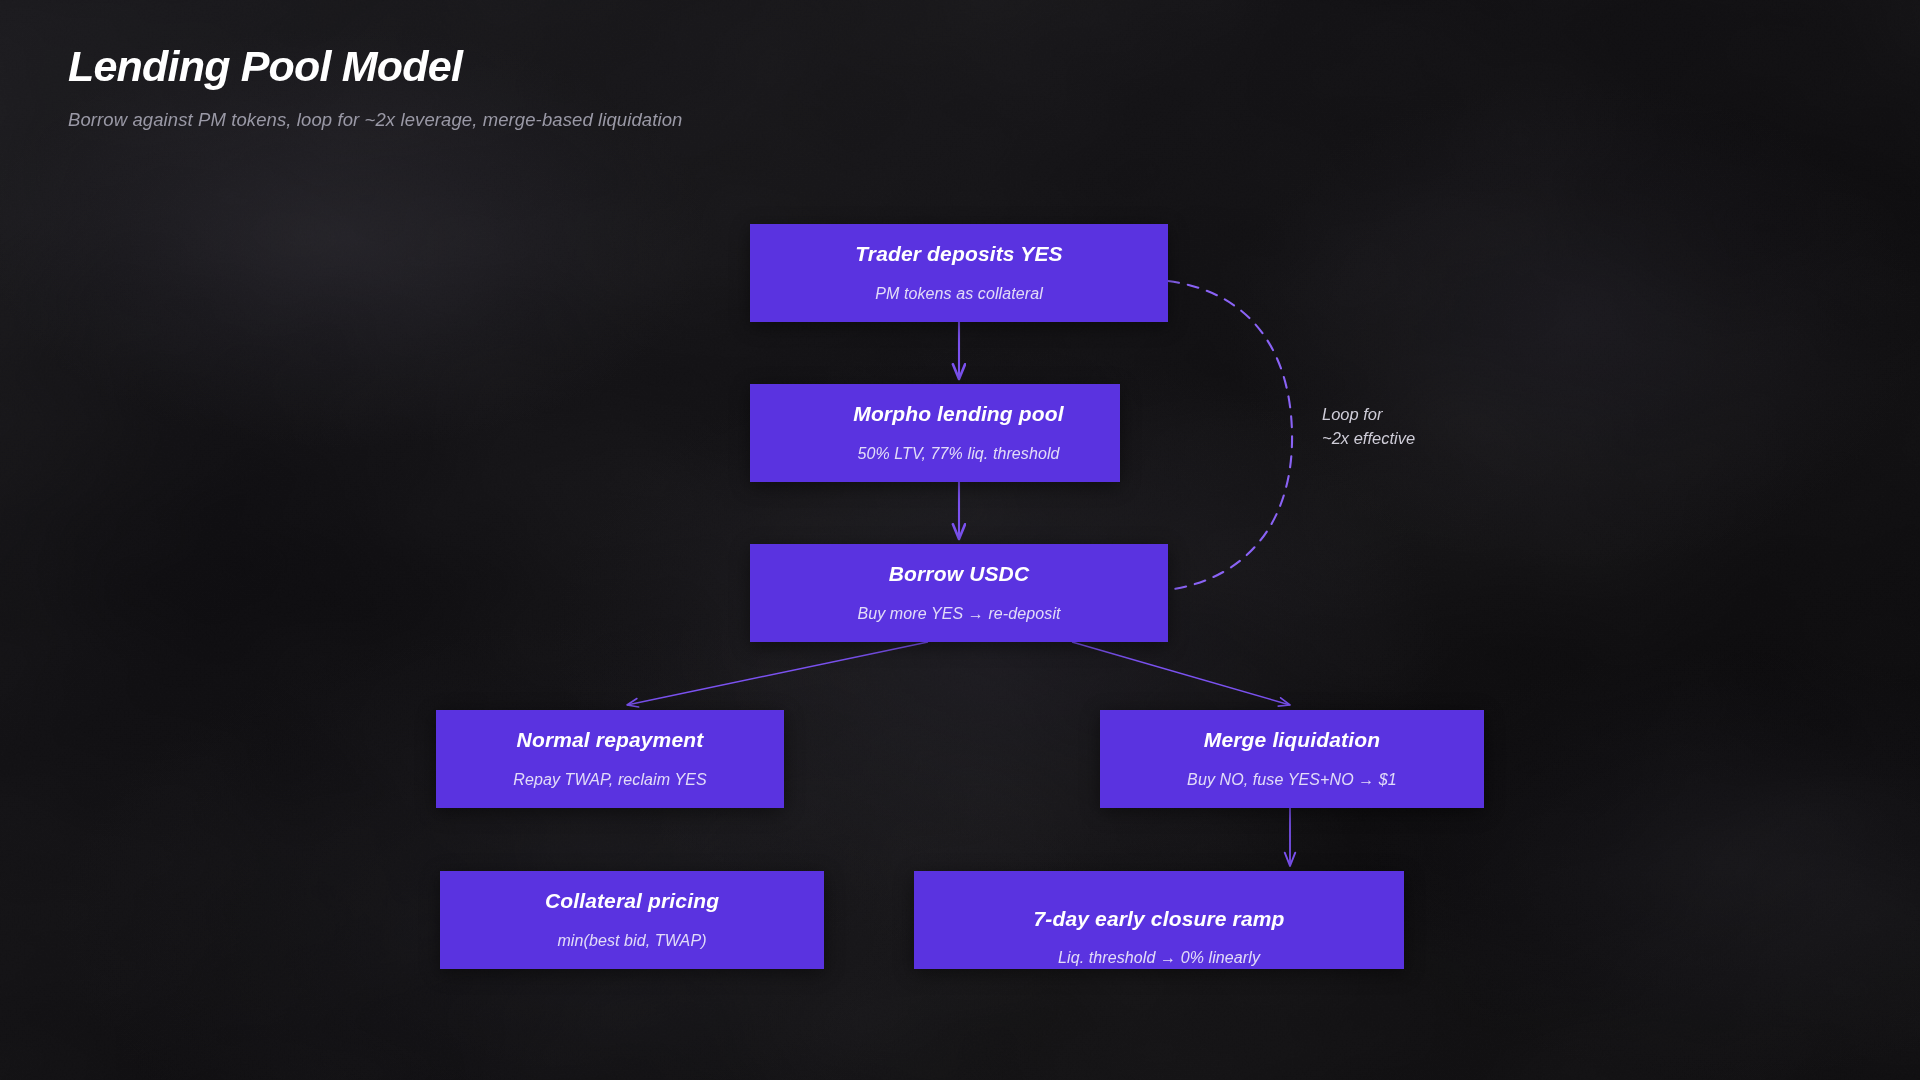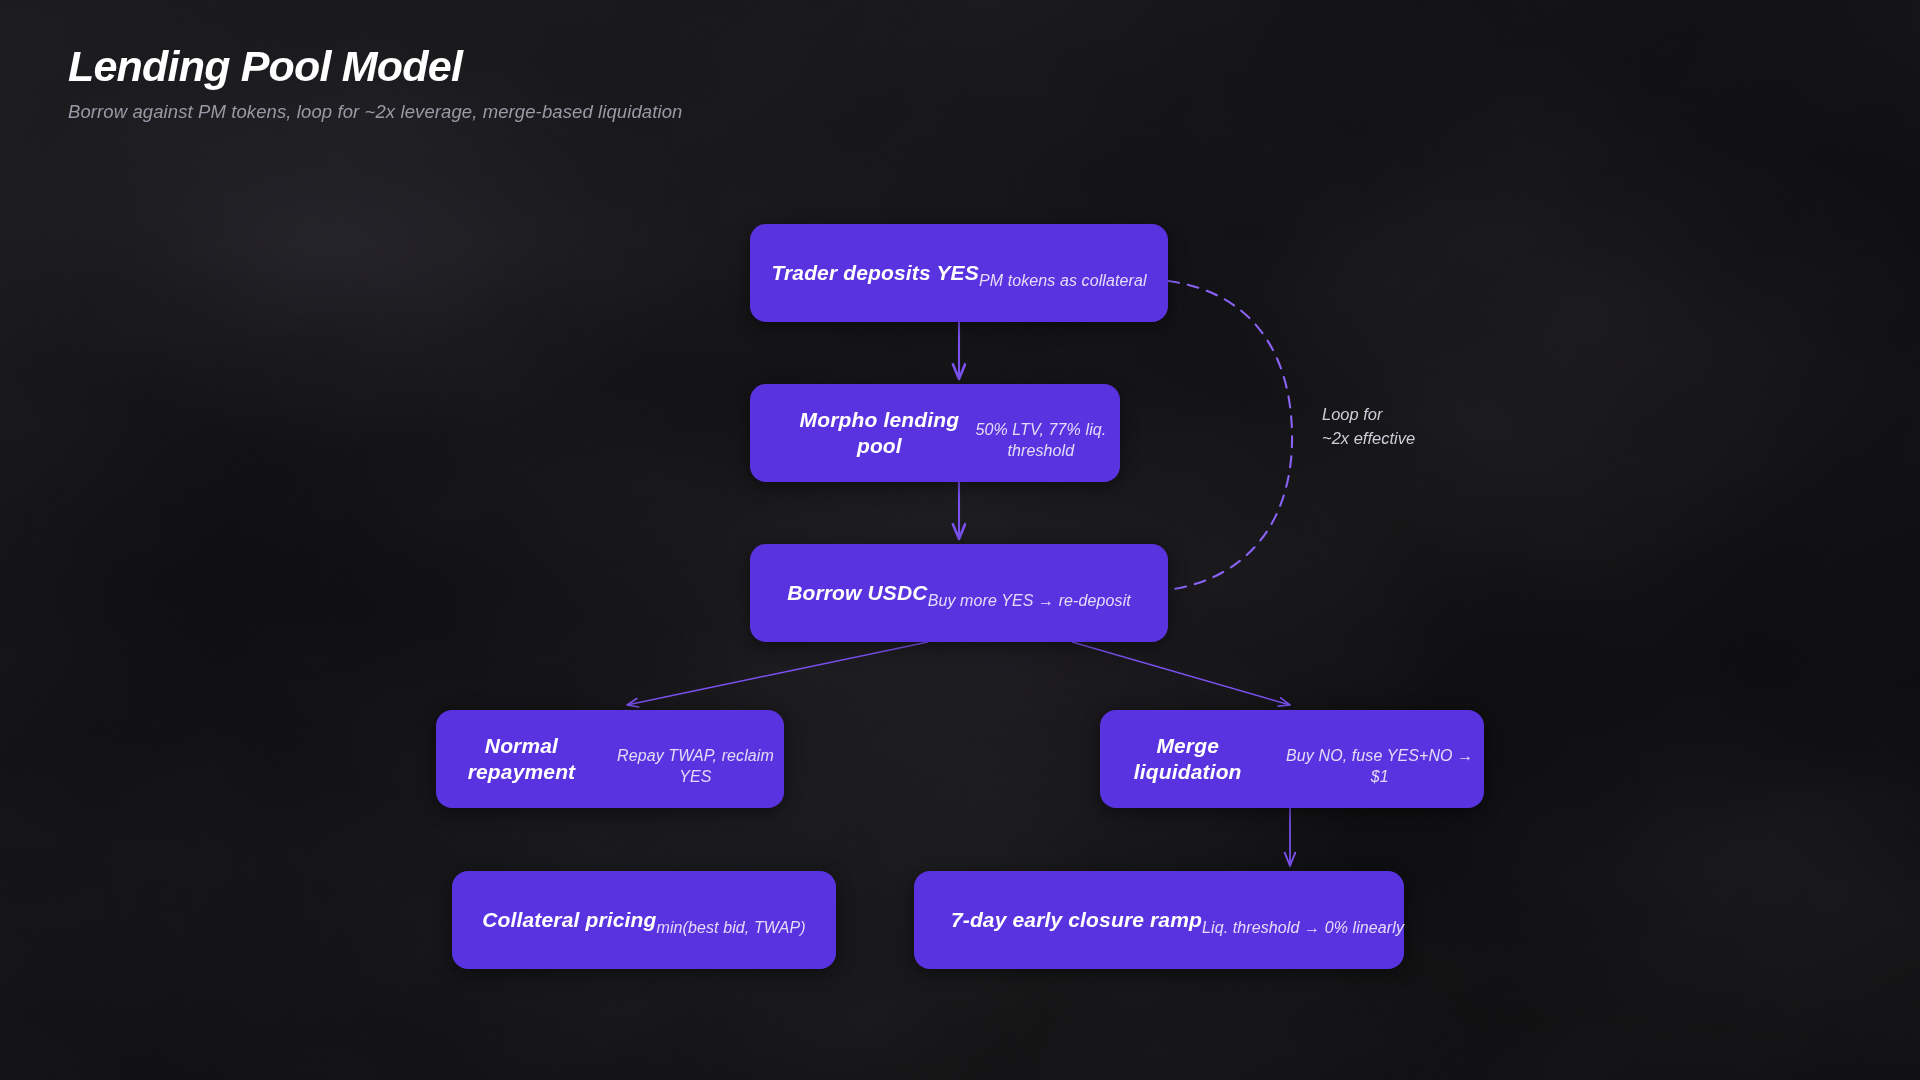--- a/index.html
+++ b/index.html
@@ -26,34 +26,34 @@
     position:absolute; inset:0; pointer-events:none; opacity:.55;
   }
 
   
   .hdr { position:absolute; left:68px; top:42px; }
   .title {
     font-size:43px; font-weight:bold; color:#ffffff;
     letter-spacing:-0.8px; line-height:1.12;
   }
   .subtitle {
-    margin-top:11px;
+    margin-top:19px;
     font-size:18.5px; color:#9a99a6; font-weight:400;
     letter-spacing:.1px;
   }
 
   
   #wires { position:absolute; left:0; top:0; width:1920px; height:1080px; pointer-events:none; }
 
   
   .node {
     position:absolute;
     background:#5a33e0;
-    border-radius:16px;
-    display:flex; flex-direction:row;
+    border-radius:0;
+    display:flex; flex-direction:column;
     align-items:center; justify-content:center;
     box-shadow:0 4px 18px rgba(0,0,0,.45);
     text-align:center;
   }
   .node .nt {
     font-size:21px; font-weight:bold; color:#ffffff;
     line-height:1.25; letter-spacing:.15px;
   }
   .node .ns {
     margin-top:16px;
@@ -142,21 +142,21 @@
   <div class="node" style="left:436px; top:710px; width:348px; height:98px;">
     <div class="nt">Normal repayment</div>
     <div class="ns">Repay TWAP, reclaim YES</div>
   </div>
 
   <div class="node" style="left:1100px; top:710px; width:384px; height:98px;">
     <div class="nt">Merge liquidation</div>
     <div class="ns">Buy NO, fuse YES+NO → $1</div>
   </div>
 
-  <div class="node" style="left:452px; top:871px; width:384px; height:98px;">
+  <div class="node" style="left:440px; top:871px; width:384px; height:98px;">
     <div class="nt">Collateral pricing</div>
     <div class="ns">min(best bid, TWAP)</div>
   </div>
 
   <div class="node" style="left:914px; top:871px; width:490px; height:98px;justify-content:flex-end;">
     <div class="nt">7-day early closure ramp</div>
     <div class="ns">Liq. threshold → 0% linearly</div>
   </div>
 
 </div>

